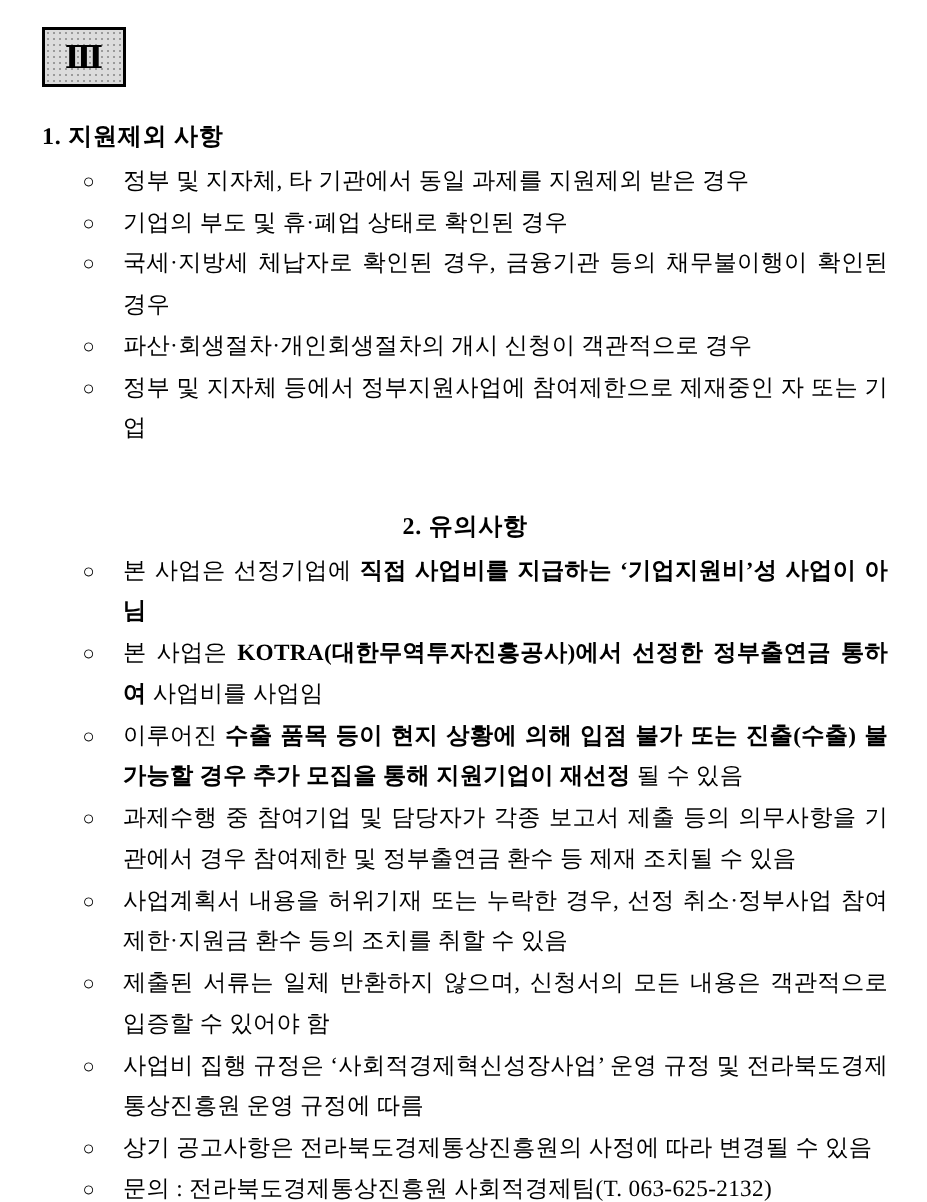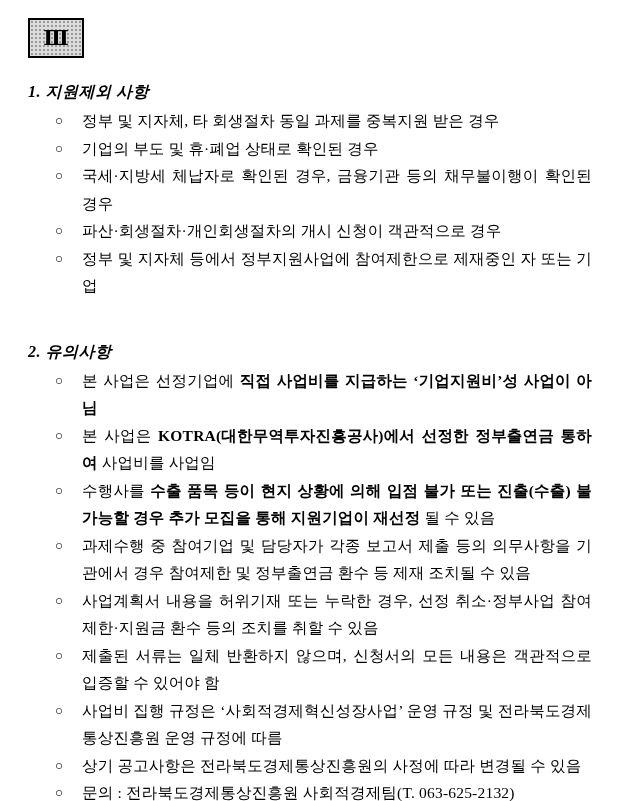--- a/index.html
+++ b/index.html
@@ -22,23 +22,23 @@
   }
   .title-box{
     flex:1;box-sizing:border-box;
     border:2px solid #000;
     display:flex;align-items:center;
     padding-left:12px;
     font-weight:bold;font-size:19px;letter-spacing:1.5px;
   }
   .section-heading{
     font-weight:bold;font-size:16px;line-height:28px;
-    margin-top:20px;letter-spacing:0.5px;font-style:italic;
+    margin-top:20px;letter-spacing:0.5px;
   }
-  .section + .section .section-heading{margin-top:38px;}
+  .section + .section .section-heading{margin-top:38px;text-align:center;}
   .list{margin-top:1px;}
   .item{display:flex;line-height:27.5px;font-size:15.5px;}
   .bullet{flex:none;width:27px;padding-left:27px;font-size:13.5px;}
   .item-text{flex:1;text-align:justify;letter-spacing:0.2px;}
   .seg-bold{font-weight:bold;}
 </style>
 </head>
 <body>
 
 <div class="page">
@@ -47,21 +47,21 @@
       <span>Ⅲ</span>
     </div>
   </div>
 
   <div id="sections">
   <div class="section">
     <div class="section-heading">1. 지원제외 사항</div>
     <div class="list">
           <div class="item">
             <span class="bullet">○</span>
-            <div class="item-text"><span class="seg">정부 및 지자체, 타 회생절차 동일 과제를 중복지원 받은 경우</span></div>
+            <div class="item-text"><span class="seg">정부 및 지자체, 타 기관에서 동일 과제를 지원제외 받은 경우</span></div>
           </div>
           <div class="item">
             <span class="bullet">○</span>
             <div class="item-text"><span class="seg">기업의 부도 및 휴·폐업 상태로 확인된 경우</span></div>
           </div>
           <div class="item">
             <span class="bullet">○</span>
             <div class="item-text"><span class="seg">국세·지방세 체납자로 확인된 경우, 금융기관 등의 채무불이행이 확인된 경우</span></div>
           </div>
           <div class="item">
@@ -81,21 +81,21 @@
           <div class="item">
             <span class="bullet">○</span>
             <div class="item-text"><span class="seg">본 사업은 선정기업에 </span><span class="seg seg-bold">직접 사업비를 지급하는 ‘기업지원비’성 사업이 아님</span></div>
           </div>
           <div class="item">
             <span class="bullet">○</span>
             <div class="item-text"><span class="seg">본 사업은 </span><span class="seg seg-bold">KOTRA(대한무역투자진흥공사)에서 선정한 정부출연금 통하여</span><span class="seg"> 사업비를 사업임</span></div>
           </div>
           <div class="item">
             <span class="bullet">○</span>
-            <div class="item-text"><span class="seg">수행사를 </span><span class="seg seg-bold">수출 품목 등이 현지 상황에 의해 입점 불가 또는 진출(수출) 불가능할 경우 추가 모집을 통해 지원기업이 재선정</span><span class="seg"> 될 수 있음</span></div>
+            <div class="item-text"><span class="seg">이루어진 </span><span class="seg seg-bold">수출 품목 등이 현지 상황에 의해 입점 불가 또는 진출(수출) 불가능할 경우 추가 모집을 통해 지원기업이 재선정</span><span class="seg"> 될 수 있음</span></div>
           </div>
           <div class="item">
             <span class="bullet">○</span>
             <div class="item-text"><span class="seg">과제수행 중 참여기업 및 담당자가 각종 보고서 제출 등의 의무사항을 기관에서 경우 참여제한 및 정부출연금 환수 등 제재 조치될 수 있음</span></div>
           </div>
           <div class="item">
             <span class="bullet">○</span>
             <div class="item-text"><span class="seg">사업계획서 내용을 허위기재 또는 누락한 경우, 선정 취소·정부사업 참여제한·지원금 환수 등의 조치를 취할 수 있음</span></div>
           </div>
           <div class="item">

